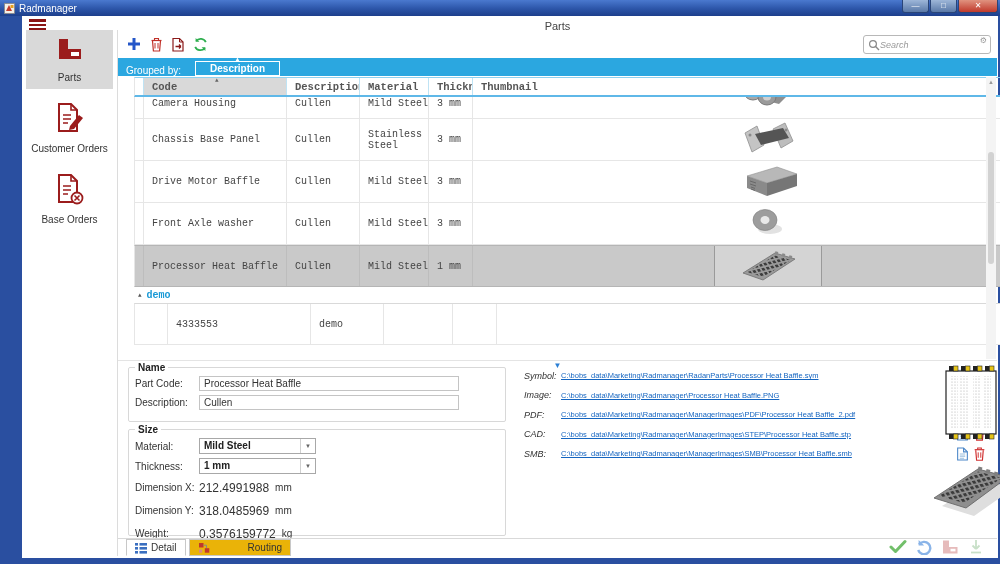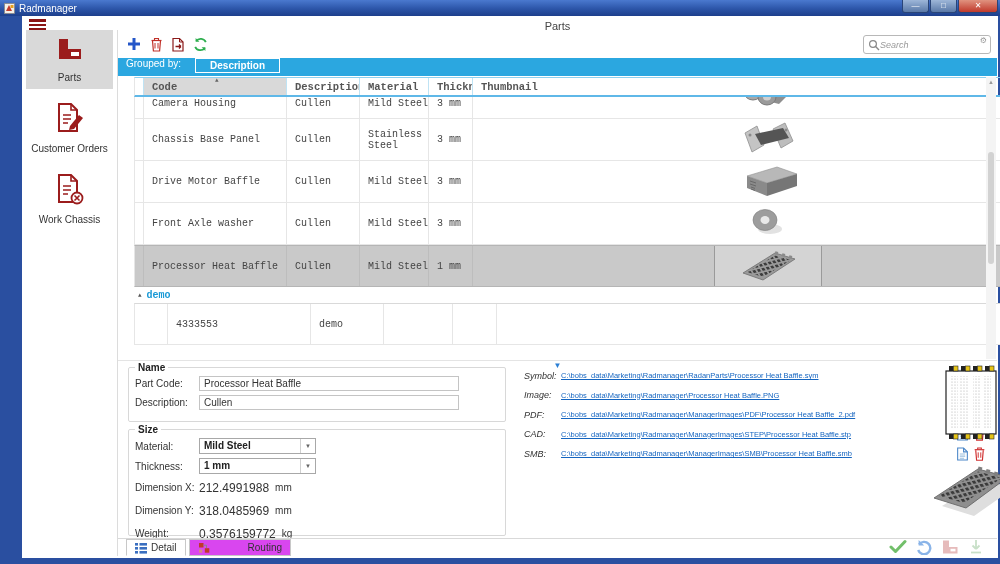--- a/index.html
+++ b/index.html
@@ -46,21 +46,21 @@
   .searchbox { position:absolute; right:6px; top:5px; width:128px; height:19px;
     border:1px solid #b8b8b8; border-radius:3px; background:#fff; display:flex;
     align-items:center; padding:0 4px; }
   .searchbox input { border:none; outline:none; width:90px; font-size:9px; color:#444;
     font-family:inherit; }
   .searchbox input::placeholder { font-style:italic; color:#999; }
   .searchbox .gear { position:absolute; right:3px; top:0px; font-size:8px; color:#999;
     cursor:pointer; }
 
   .groupbar { position:absolute; left:0; top:28px; right:0; height:18px; background:#2ba7e0;
-    display:flex; align-items:flex-start; color:#fff; font-size:10px; padding-left:8px; }
+    display:flex; align-items:flex-end; color:#fff; font-size:10px; padding-left:8px; }
   .group-chip { position:relative; margin-left:14px; border:1px solid #fff; padding:1px 14px;
     font-size:10px; font-weight:bold; cursor:pointer; }
   .group-chip .tri { position:absolute; top:-6px; left:50%; transform:translateX(-50%);
     font-size:6px; color:#fff; }
 
   
   .table { position:absolute; left:16px; top:47px; width:921px;font-family:Liberation Mono, monospace; }
   .trow { display:flex; width:100%; }
   .cell { border-right:1px solid #e6e6e6; padding-left:8px; display:flex;
     align-items:center; font-size:10px; color:#444; overflow:hidden; }
@@ -136,21 +136,21 @@
   .sym-preview { position:absolute; left:824px; top:-7px; cursor:default; }
   .render-3d { position:absolute; left:810px; top:86px; }
 
   
   .tabbar { position:absolute; left:0; right:0; top:508px; height:18px;
     border-top:1px solid #d9d9d9; display:flex; align-items:center; padding-left:8px;
     background:#fff; }
   .tab { display:flex; align-items:center; gap:4px; height:17px; padding:0 8px;
     font-size:10px; color:#333; border:1px solid #c8c8c8; cursor:pointer; margin-right:3px; }
   .tab.active { background:#fff; border-bottom-color:#fff; }
-  .tab.inactive { background:#d946ef;gap:38px; }
+  .tab.inactive { background:#eab308;gap:38px; }
   .action-icons { position:absolute; right:12px; top:509px; display:flex; gap:8px;
     align-items:center; }
   .action-icons .ai { width:18px; height:16px; cursor:pointer; }
   .dis { opacity:0.45; cursor:default; }
 </style>
 </head>
 <body>
 
 <div class="window">
 
@@ -195,21 +195,21 @@
         <div class="lbl">Customer Orders</div>
       </div>
       <div class="side-item">
         <svg width="30" height="32" viewBox="0 0 30 32">
           <path d="M4 2 h12 l6 6 v21 H4 Z" fill="none" stroke="#9b1c1c" stroke-width="2"></path>
           <path d="M16 2 v6 h6" fill="none" stroke="#9b1c1c" stroke-width="1.6"></path>
           <path d="M8 13 h8 M8 17 h8 M8 21 h5" stroke="#9b1c1c" stroke-width="1.6"></path>
           <circle cx="22" cy="25" r="5.5" fill="#fff" stroke="#9b1c1c" stroke-width="1.8"></circle>
           <path d="M19.5 22.5 l5 5 M24.5 22.5 l-5 5" stroke="#9b1c1c" stroke-width="1.6"></path>
         </svg>
-        <div class="lbl">Work Chassis</div>
+        <div class="lbl">Base Orders</div>
       </div>
     </div>
 
     <div class="main">
 
       <div class="toolbar">
         <div class="tool-btn">
           <svg width="14" height="14" viewBox="0 0 14 14">
             <path d="M5.5 1 h3 v4.5 H13 v3 H8.5 V13 h-3 V8.5 H1 v-3 h4.5 Z" fill="#2456c8"></path>
           </svg>

